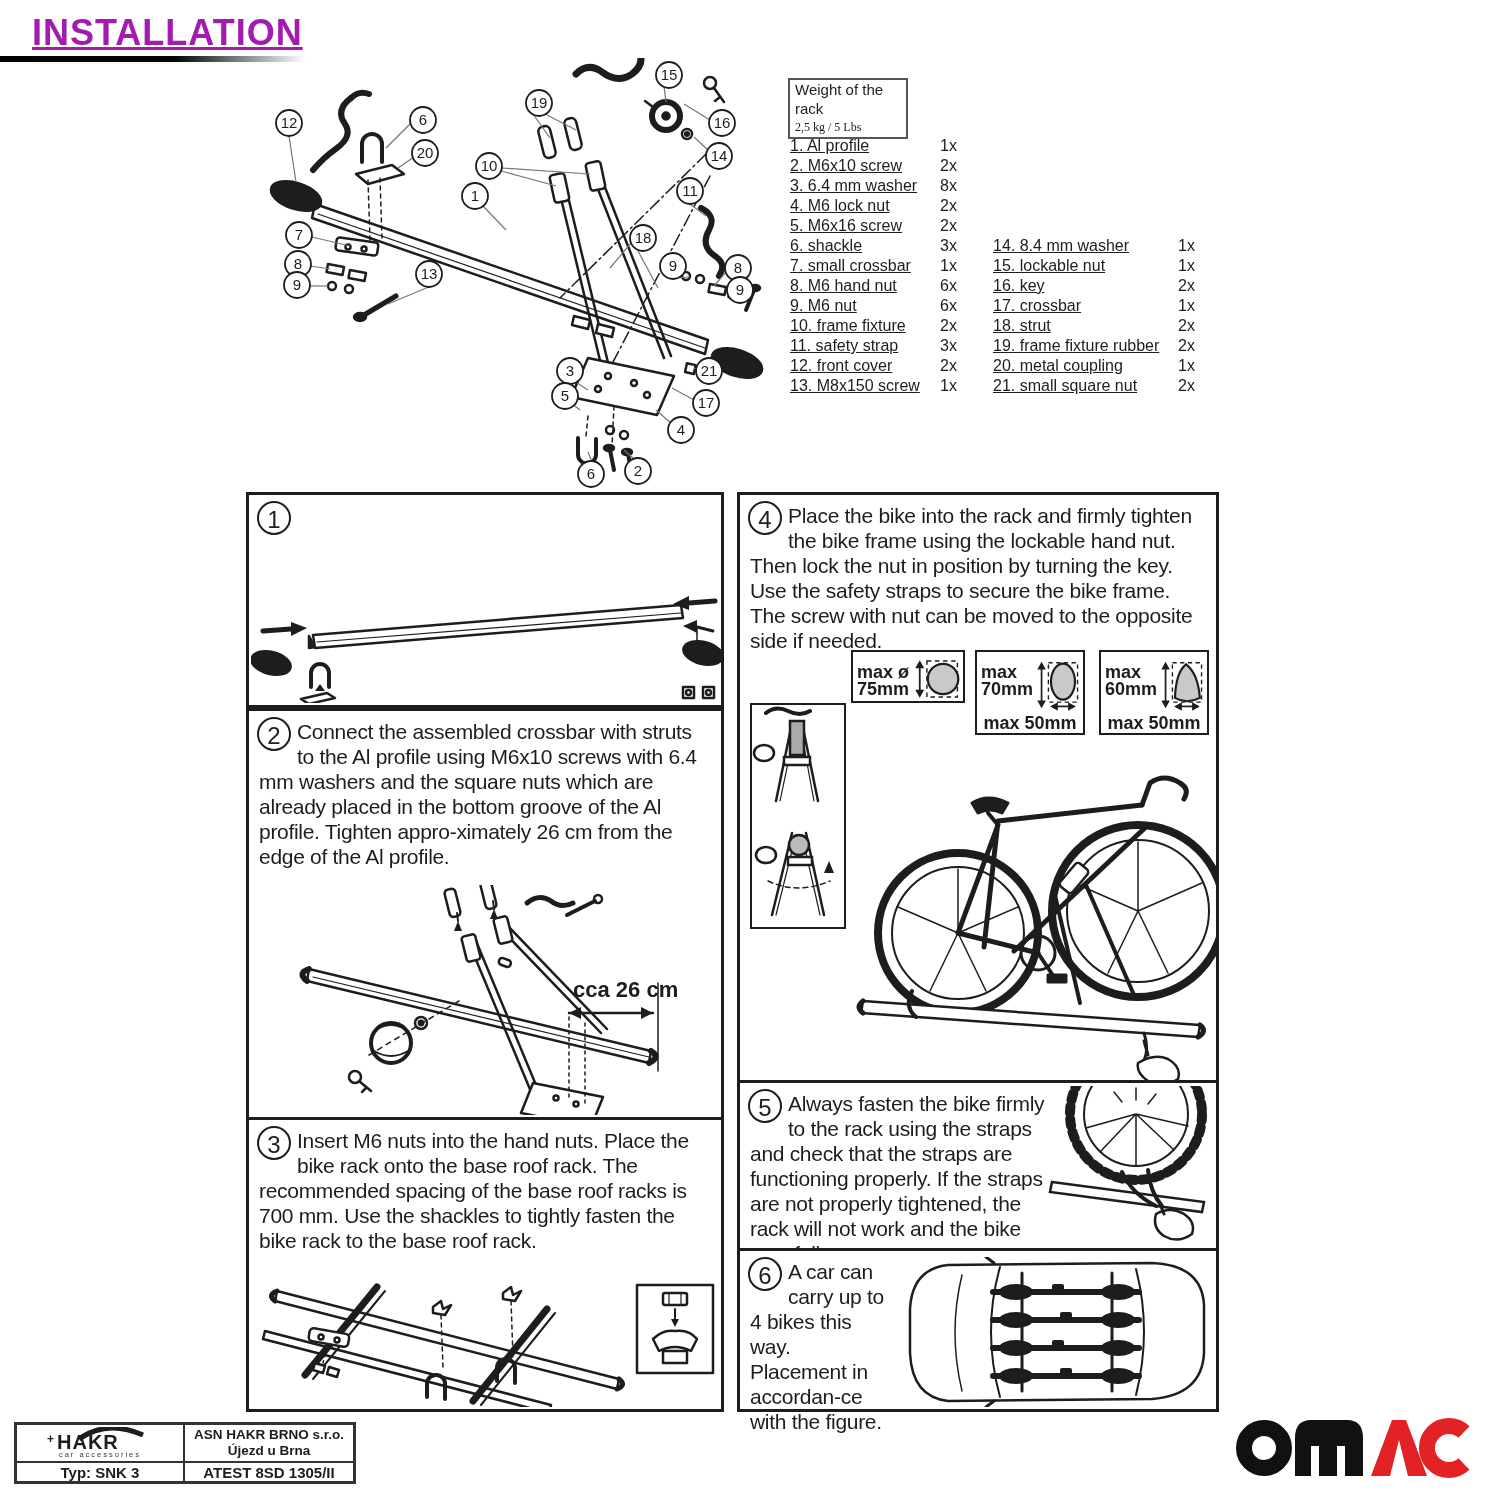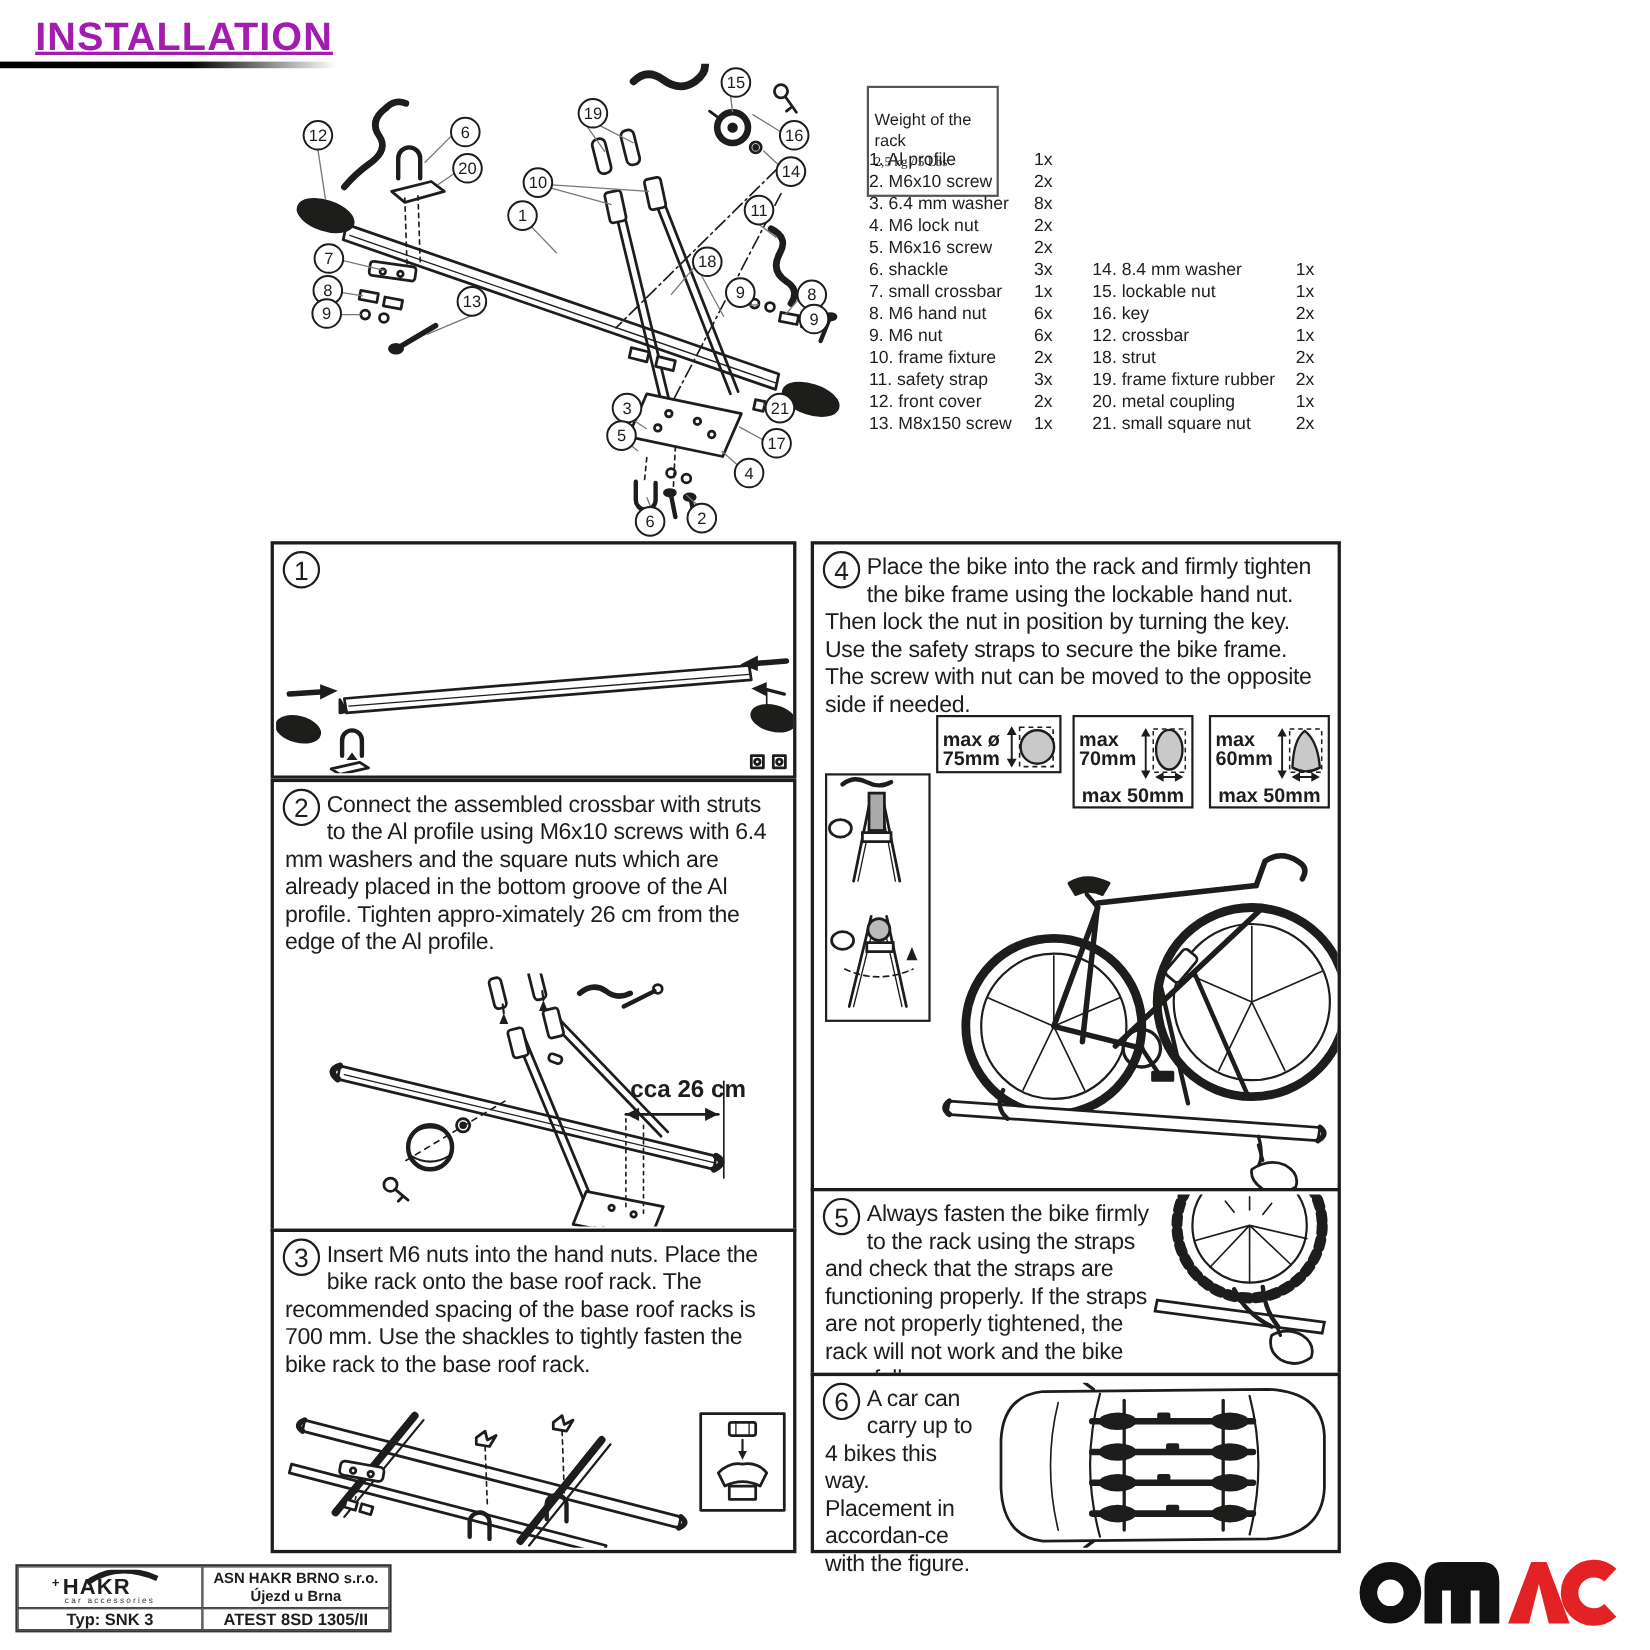--- a/index.html
+++ b/index.html
@@ -6,26 +6,26 @@
   .page{position:relative;width:1500px;height:1500px;background:#fff;overflow:hidden;
         font-family:"Liberation Sans",sans-serif;color:#1d1d1b;}
   .abs{position:absolute;}
   
   .title{position:absolute;left:32px;top:12px;font-size:36px;font-weight:bold;
          letter-spacing:1px;color:#a21caf;text-decoration:underline;}
   .title-rule{position:absolute;left:0;top:56px;width:315px;height:6px;
               background:linear-gradient(to right,#000 0%,#000 55%,rgba(0,0,0,0) 97%);}
   
   .weight{position:absolute;left:788px;top:78px;width:120px;border:2px solid #555;
-          padding:20px 5px;font-size:15px;line-height:19px;box-sizing:border-box;}
+          padding:0 5px;font-size:15px;line-height:19px;box-sizing:border-box;}
   .weight .v{font-size:12px;font-family:Liberation Serif, serif;}
   
   .plist{position:absolute;font-size:16px;line-height:20px;}
   .prow{display:flex;}
-  .plabel{display:inline-block;}
+  .plabel{display:inline-block;text-decoration:underline;}
   .col1 .plabel{width:150px;}
   .col2 .plabel{width:185px;}
   .pqty{display:inline-block;}
   
   .ibox{position:absolute;border:3px solid #1d1d1b;background:#fff;box-sizing:border-box;}
   .stepnum{float:left;width:34px;height:34px;border:2.5px solid #1d1d1b;border-radius:50%;
            text-align:center;line-height:34px;font-size:24px;margin:6px 6px 2px 8px;
            box-sizing:border-box;flex:none;}
   .steptext{font-size:21px;line-height:25px;letter-spacing:-0.3px;padding:8px 8px 0 10px;}
   
@@ -292,21 +292,21 @@
       </div>
     <div class="prow">
         <span class="plabel">15. lockable nut</span>
         <span class="pqty">1x</span>
       </div>
     <div class="prow">
         <span class="plabel">16. key</span>
         <span class="pqty">2x</span>
       </div>
     <div class="prow">
-        <span class="plabel">12. crossbar</span>
+        <span class="plabel">17. crossbar</span>
         <span class="pqty">1x</span>
       </div>
     <div class="prow">
         <span class="plabel">18. strut</span>
         <span class="pqty">2x</span>
       </div>
     <div class="prow">
         <span class="plabel">19. frame fixture rubber</span>
         <span class="pqty">2x</span>
       </div>

